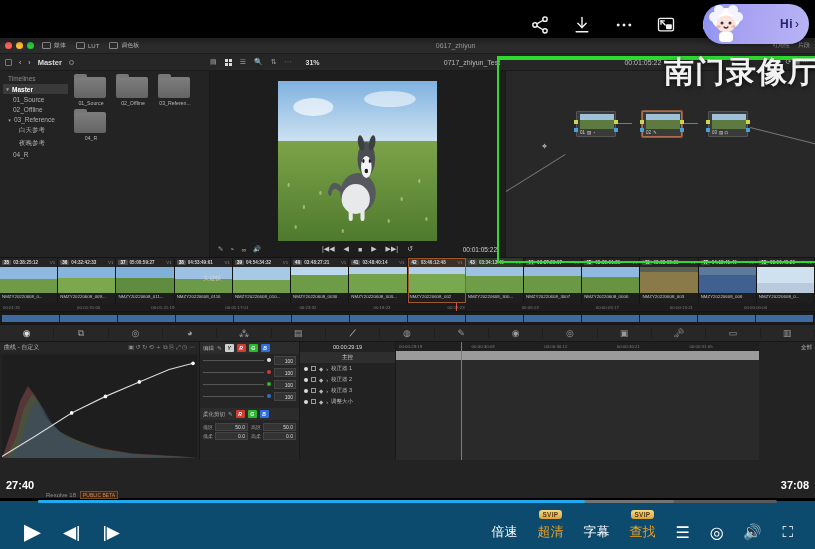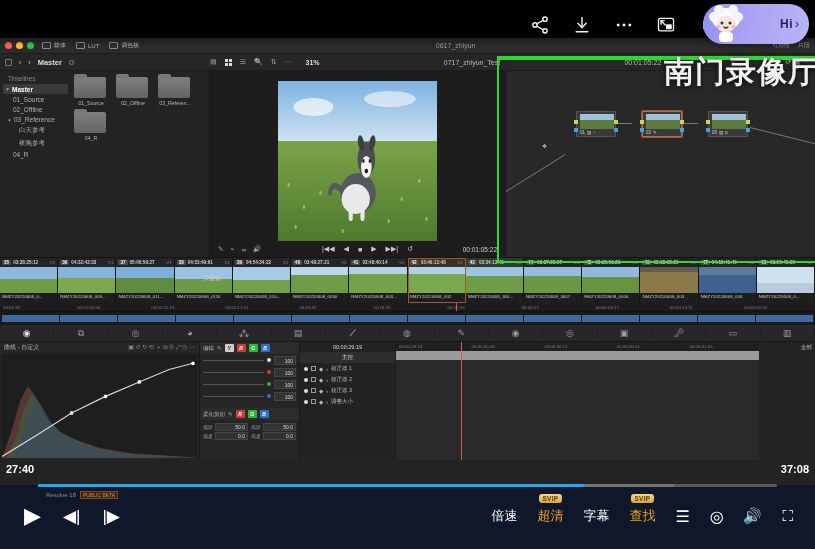--- a/index.html
+++ b/index.html
@@ -165,21 +165,21 @@
     position: absolute; left: 0; right: 0; top: 450px; z-index: 32;
     text-align: center; font-size: 23px; font-weight: bold; color: #fff;
     text-shadow: 0 0 4px rgba(0,0,0,.95), 0 2px 5px rgba(0,0,0,.95);
     letter-spacing: .5px;
   }
 
   
   .green-box { position: absolute; border: 1px solid #2fd92f; pointer-events: none; z-index: 25; }
 
   
-  .ctrl { position: absolute; left: 0; bottom: 0; width: 815px; height: 64px; background: #0f172a; z-index: 45; }
+  .ctrl { position: absolute; left: 0; bottom: 0; width: 815px; height: 48px; background: #0c4a6e; z-index: 45; }
   .prog-wrap { position: absolute; left: 0; top: -8px; width: 815px; height: 16px; display: flex; align-items: center; padding: 0 38px; }
   .prog { position: relative; flex: 1; height: 3px; background: #5a5a5a; border-radius: 2px; }
   .prog .played { position: absolute; left: 0; top: 0; height: 100%; width: 74%; background: #21aaf0; border-radius: 2px; }
   .prog .buf { position: absolute; left: 0; top: 0; height: 100%; width: 86%; background: #8e8e8e; border-radius: 2px; opacity: .5; }
   .t-left { position: absolute; left: 6px; top: -14px; font-size: 11px; color: #fff; font-weight: bold; }
   .t-right { position: absolute; right: 6px; top: -14px; font-size: 11px; color: #fff; font-weight: bold; }
 
   .ctrl-row { position: absolute; left: 0; top: 8px; width: 815px; height: 46px; display: flex; align-items: center; }
   .ctrl-left { display: flex; align-items: center; gap: 22px; padding-left: 24px; }
   .ctrl-right { margin-left: auto; display: flex; align-items: center; gap: 20px; padding-right: 22px; }

